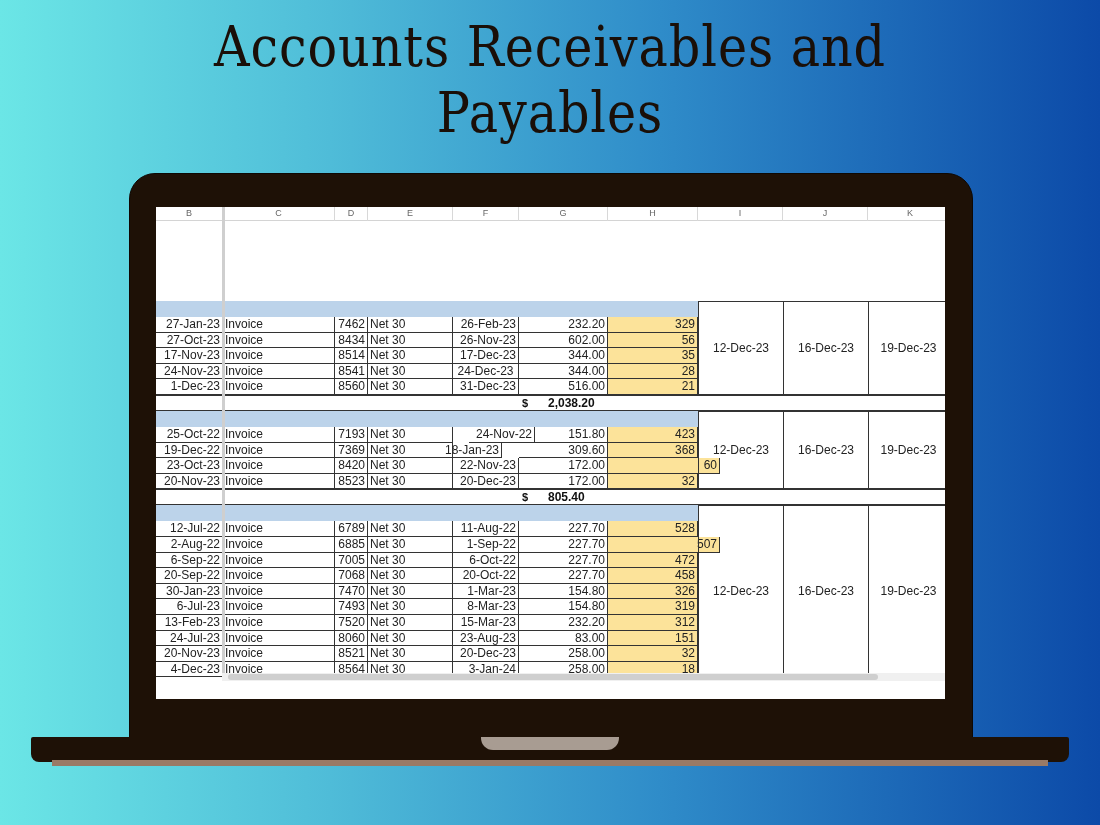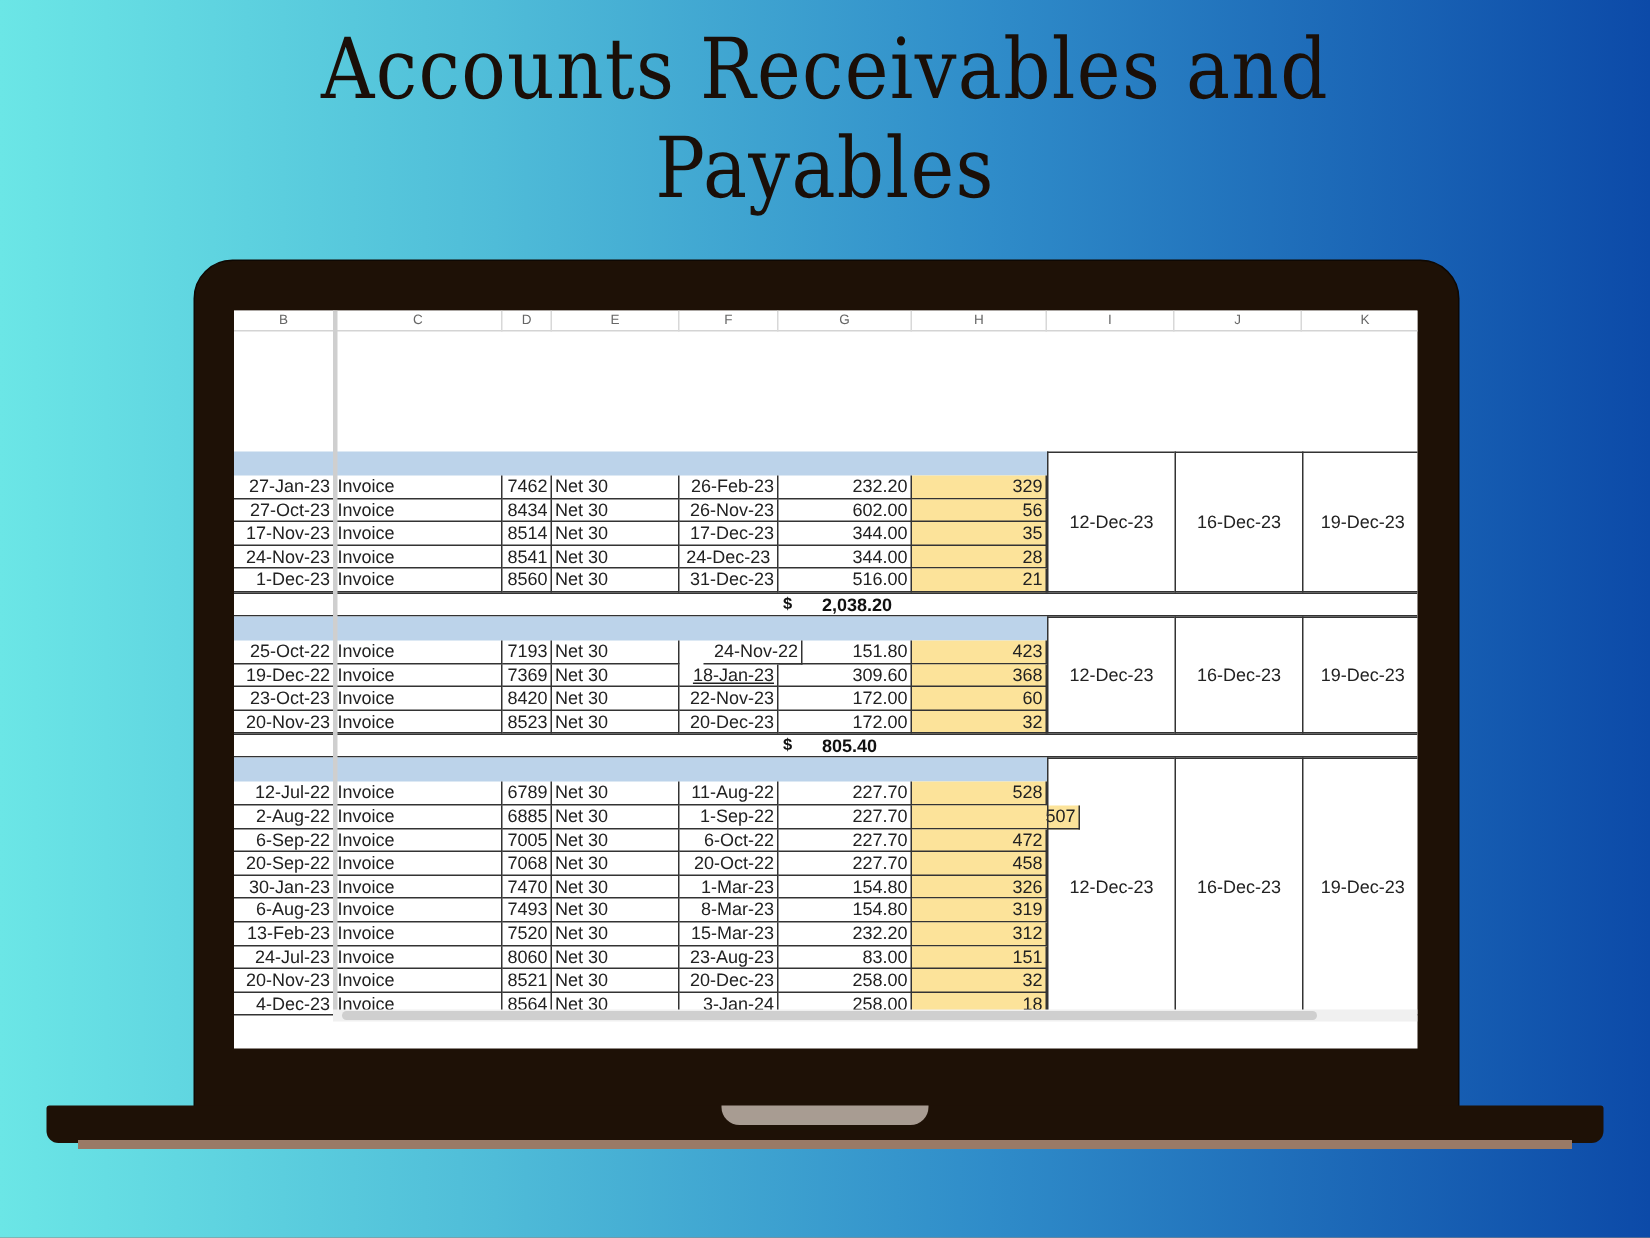--- a/index.html
+++ b/index.html
@@ -182,32 +182,32 @@
         <div class="cell " style="left: 212px; width: 85px;">Net 30</div>
         <div class="cell r" style="left: 297px; width: 66px; margin-left: 16px;">24-Nov-22</div>
         <div class="cell r" style="left: 363px; width: 89px;">151.80</div>
         <div class="cell r od" style="left: 452px; width: 90px;">423</div>
       </div>
       <div class="row" style="top: 235.6px;">
         <div class="cell r" style="left: 0px; width: 67px;">19-Dec-22</div>
         <div class="cell " style="left: 67px; width: 112px;">Invoice</div>
         <div class="cell r" style="left: 179px; width: 33px;">7369</div>
         <div class="cell " style="left: 212px; width: 85px;">Net 30</div>
-        <div class="cell r" style="left: 297px; width: 66px; text-decoration: underline;">18-Jan-23</div>
+        <div class="cell r" style="left: 280px; width: 66px;">18-Jan-23</div>
         <div class="cell r" style="left: 363px; width: 89px;">309.60</div>
         <div class="cell r od" style="left: 452px; width: 90px;">368</div>
       </div>
       <div class="row" style="top: 251.2px;">
         <div class="cell r" style="left: 0px; width: 67px;">23-Oct-23</div>
         <div class="cell " style="left: 67px; width: 112px;">Invoice</div>
         <div class="cell r" style="left: 179px; width: 33px;">8420</div>
         <div class="cell " style="left: 212px; width: 85px;">Net 30</div>
         <div class="cell r" style="left: 297px; width: 66px;">22-Nov-23</div>
         <div class="cell r" style="left: 363px; width: 89px;">172.00</div>
-        <div class="cell r od" style="left: 452px; width: 90px;">60</div>
+        <div class="cell r od" style="left: 452px; width: 112px;">60</div>
       </div>
       <div class="row" style="top: 266.8px;">
         <div class="cell r" style="left: 0px; width: 67px;">20-Nov-23</div>
         <div class="cell " style="left: 67px; width: 112px;">Invoice</div>
         <div class="cell r" style="left: 179px; width: 33px;">8523</div>
         <div class="cell " style="left: 212px; width: 85px;">Net 30</div>
         <div class="cell r" style="left: 297px; width: 66px;">20-Dec-23</div>
         <div class="cell r" style="left: 363px; width: 89px;">172.00</div>
         <div class="cell r od" style="left: 452px; width: 90px;">32</div>
       </div>
@@ -258,21 +258,21 @@
       <div class="row" style="top: 376.8px;">
         <div class="cell r" style="left: 0px; width: 67px;">30-Jan-23</div>
         <div class="cell " style="left: 67px; width: 112px;">Invoice</div>
         <div class="cell r" style="left: 179px; width: 33px;">7470</div>
         <div class="cell " style="left: 212px; width: 85px;">Net 30</div>
         <div class="cell r" style="left: 297px; width: 66px;">1-Mar-23</div>
         <div class="cell r" style="left: 363px; width: 89px;">154.80</div>
         <div class="cell r od" style="left: 452px; width: 90px;">326</div>
       </div>
       <div class="row" style="top: 392.4px;">
-        <div class="cell r" style="left: 0px; width: 67px;">6-Aug-23</div>
+        <div class="cell r" style="left: 0px; width: 67px;">6-Jul-23</div>
         <div class="cell " style="left: 67px; width: 112px;">Invoice</div>
         <div class="cell r" style="left: 179px; width: 33px;">7493</div>
         <div class="cell " style="left: 212px; width: 85px;">Net 30</div>
         <div class="cell r" style="left: 297px; width: 66px;">8-Mar-23</div>
         <div class="cell r" style="left: 363px; width: 89px;">154.80</div>
         <div class="cell r od" style="left: 452px; width: 90px;">319</div>
       </div>
       <div class="row" style="top: 408px;">
         <div class="cell r" style="left: 0px; width: 67px;">13-Feb-23</div>
         <div class="cell " style="left: 67px; width: 112px;">Invoice</div>

